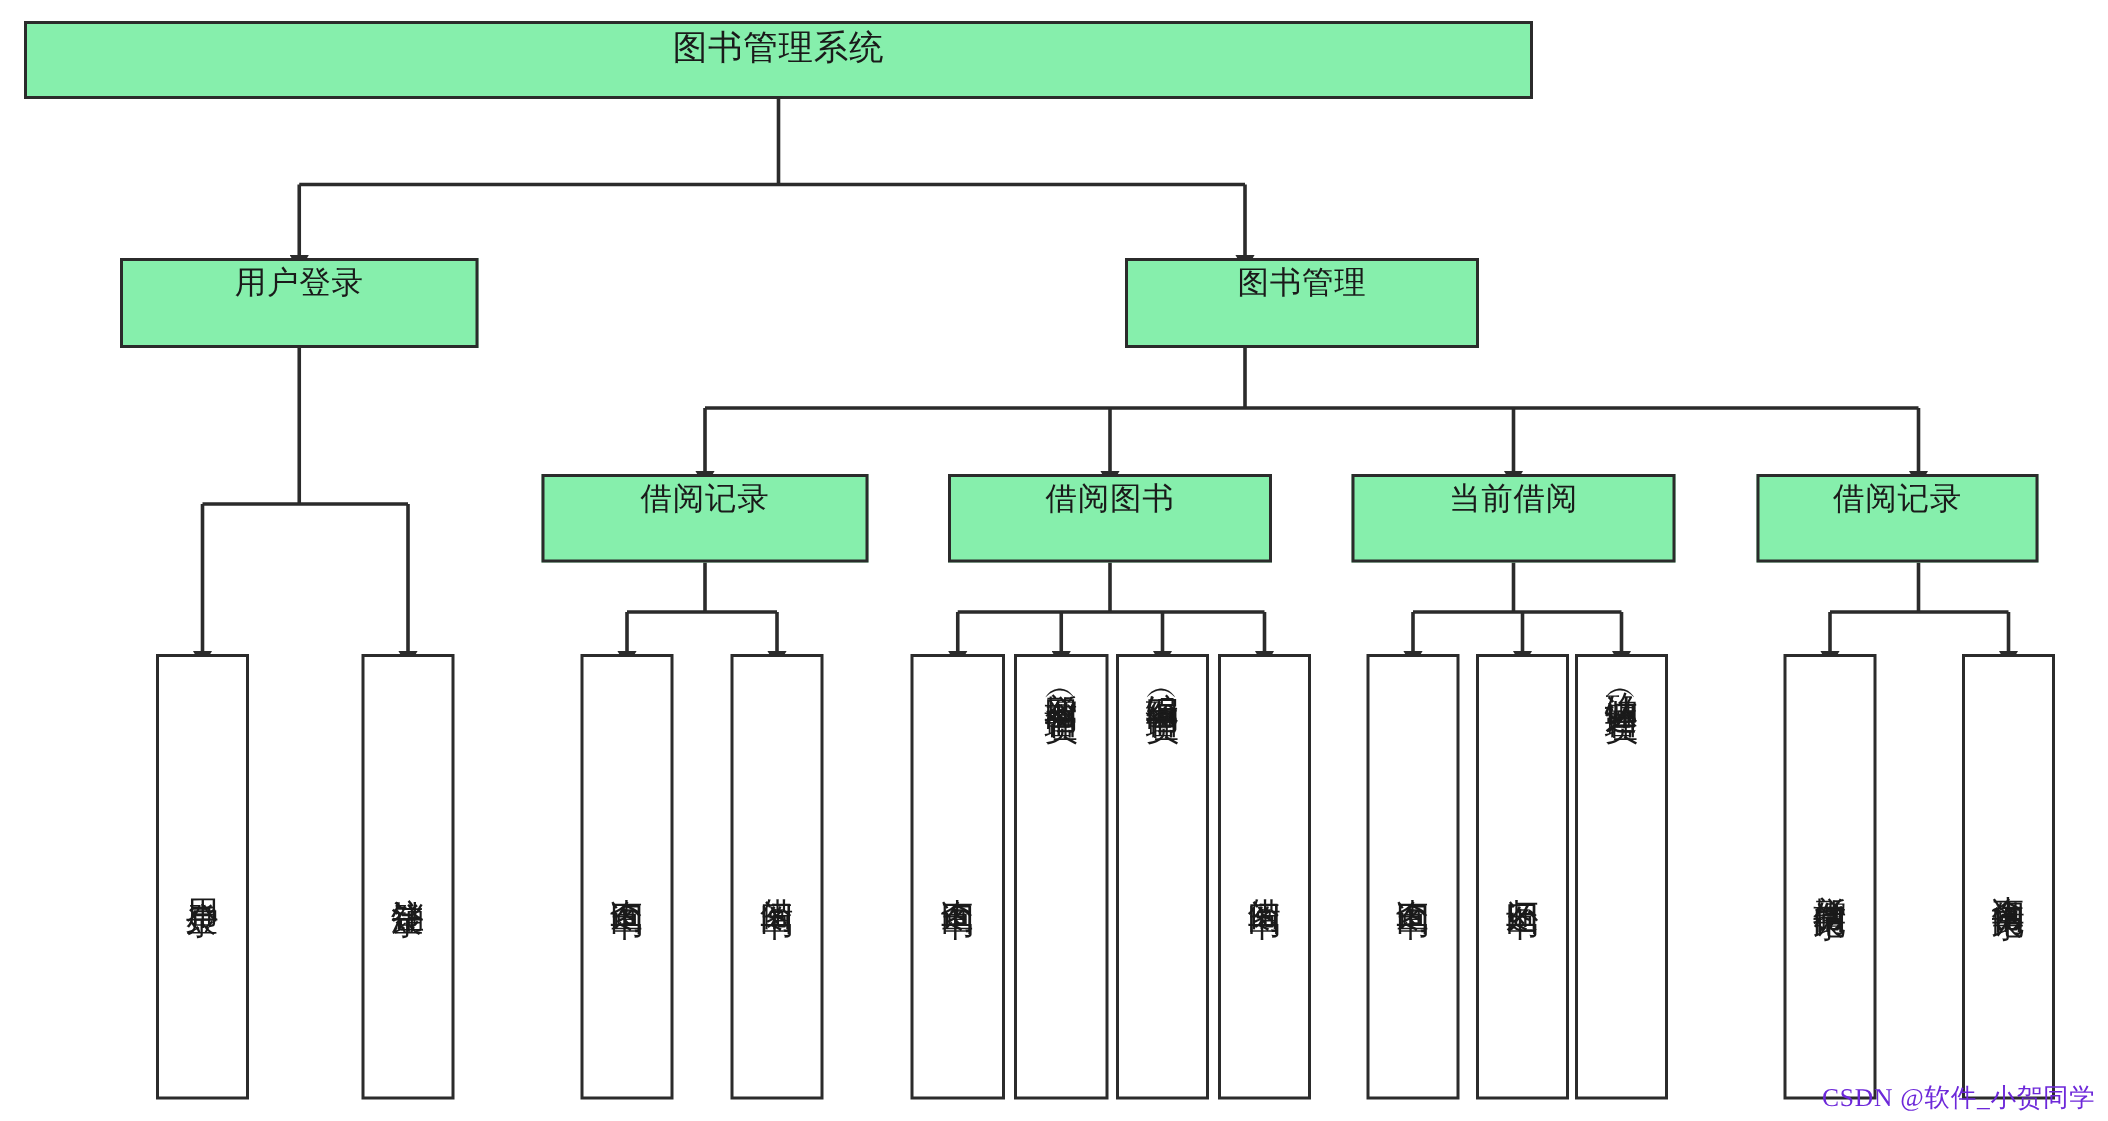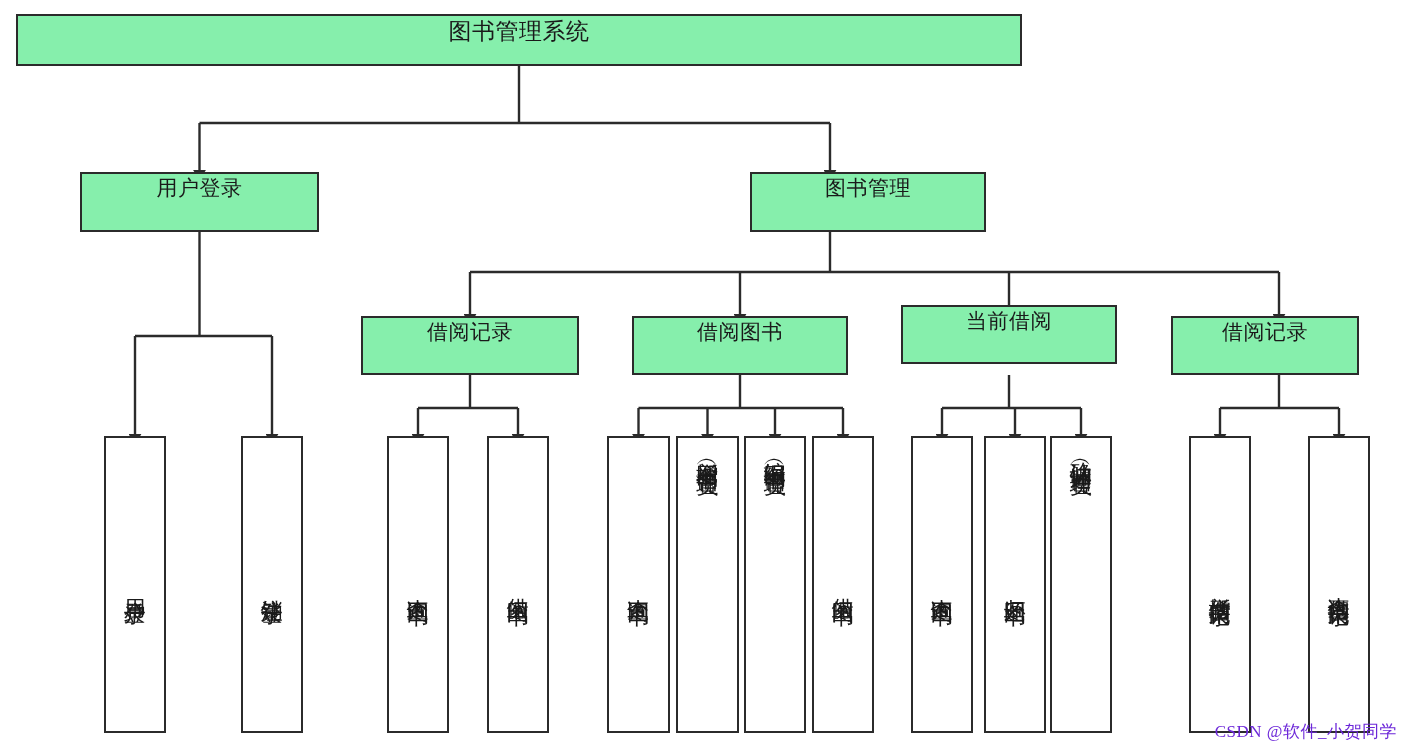--- a/index.html
+++ b/index.html
@@ -119,21 +119,21 @@
   <div class="node-box lvl1" style="left: 712px; top: 172px; width: 236px; height: 60px; margin-left: 38px;">
     <span class="node-label">图书管理</span>
   </div>
 
   <div class="node-box lvl2" style="left: 361px; top: 316px; width: 218px; height: 59px;">
     <span class="node-label">借阅记录</span>
   </div>
   <div class="node-box lvl2" style="left: 632px; top: 316px; width: 216px; height: 59px;">
     <span class="node-label">借阅图书</span>
   </div>
-  <div class="node-box lvl2" style="left: 901px; top: 305px; width: 216px; height: 59px;">
+  <div class="node-box lvl2" style="left: 901px; top: 316px; width: 216px; height: 59px;">
     <span class="node-label">当前借阅</span>
   </div>
   <div class="node-box lvl2" style="left: 1171px; top: 316px; width: 188px; height: 59px;">
     <span class="node-label">借阅记录</span>
   </div>
 
   <div class="leaf-box center-v" style="left: 104px; top: 436px; width: 62px; height: 297px;">
     <span class="leaf-label">用户登录</span>
   </div>
   <div class="leaf-box center-v" style="left: 241px; top: 436px; width: 62px; height: 297px;">

